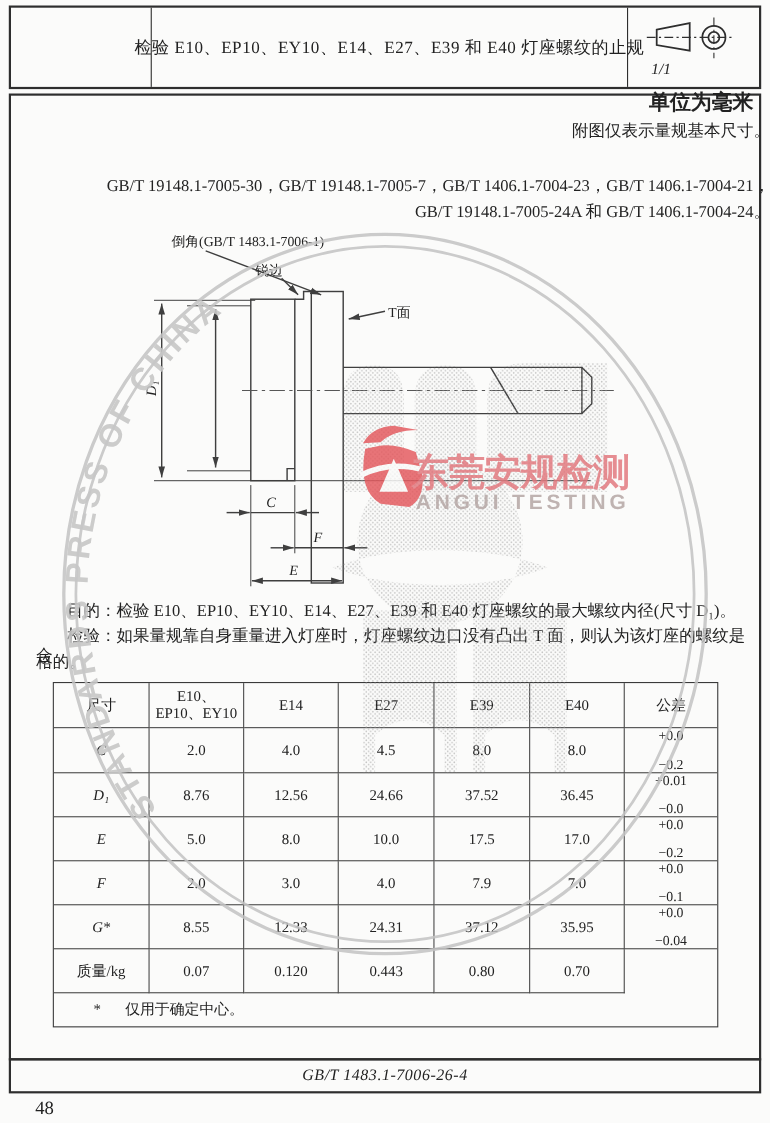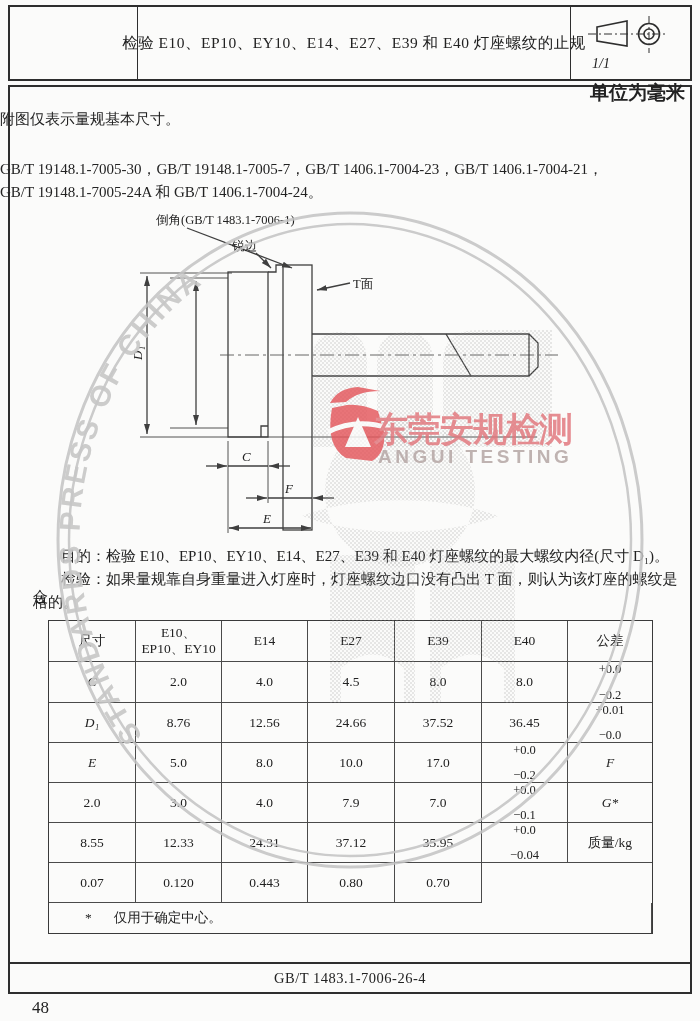--- a/index.html
+++ b/index.html
@@ -8,38 +8,38 @@
   
   .hdr{position:absolute;left:8px;top:5px;width:680px;height:72px;border:2px solid #2e2e2e;}
   .hdr-div{position:absolute;top:0;bottom:0;width:0;border-left:1.5px solid #2e2e2e;}
   .hdr-title{position:absolute;left:128px;width:432px;top:0;height:100%;
              display:flex;align-items:center;justify-content:center;
              font-size:15.5px;letter-spacing:.5px;white-space:nowrap;}
   .sheetno{position:absolute;left:578px;top:56px;width:46px;text-align:center;font-size:14px;font-style:italic;}
   
   .main{position:absolute;left:8px;top:85px;width:680px;height:875px;border:2px solid #2e2e2e;}
   .unit{position:absolute;right:15px;top:80px;font-size:19px;font-weight:bold;}
-  .cline{position:absolute;left:0;width:100%;text-align:left;font-size:15px;white-space:nowrap;}
+  .cline{position:absolute;left:0;width:100%;text-align:right;font-size:15px;white-space:nowrap;}
   .pline{position:absolute;left:33px;right:18px;font-size:15px;line-height:18px;}
   .ind{text-indent:28px;}
   
   .tbl{position:absolute;left:48px;top:620px;border:1.5px solid #3a3a3a;background:transparent;
        display:grid;grid-template-columns:87px 86px 86px 87px 87px 86px 84px;
        grid-template-rows:41px 41px 40px 40px 40px 40px 40px 30px;font-size:13.5px;}
   .tc{border-right:1px solid #4a4a4a;border-bottom:1px solid #4a4a4a;
       display:flex;align-items:center;justify-content:center;text-align:center;
       line-height:16px;padding:0 4px;box-sizing:border-box;}
   .tc:nth-child(7n){border-right:none;}
   .tol{flex-direction:column;font-size:12.5px;line-height:14.5px;justify-content:space-between;}
   .it{font-style:italic;}
   .fnote{grid-column:1 / -1;border-bottom:none;justify-content:flex-start;padding-left:36px;}
   .fnote .star{margin-right:22px;}
   
   .foot{position:absolute;left:8px;top:962px;width:680px;height:28px;border:2px solid #2e2e2e;
-        display:flex;align-items:center;justify-content:center;font-size:14.5px;letter-spacing:.5px;}
+        display:flex;align-items:center;justify-content:center;font-size:14.5px;letter-spacing:.5px;font-style:italic;}
   .pageno{position:absolute;left:32px;top:998px;font-size:17px;}
   svg{position:absolute;left:0;top:0;}
   .nopt{pointer-events:none;}
 </style>
 </head>
 <body>
 
 <div class="page">
 
   <div class="hdr">
@@ -101,20 +101,21 @@
     <div class="tc">36.45</div>
     <div class="tc tol">
       <span>+0.01</span>
       <span>−0.0</span>
     </div>
 
     <div class="tc it">E</div>
     <div class="tc">5.0</div>
     <div class="tc">8.0</div>
     <div class="tc">10.0</div>
+    <div class="tc">17.5</div>
     <div class="tc">17.0</div>
     <div class="tc tol">
       <span>+0.0</span>
       <span>−0.2</span>
     </div>
 
     <div class="tc it">F</div>
     <div class="tc">2.0</div>
     <div class="tc">3.0</div>
     <div class="tc">4.0</div>

